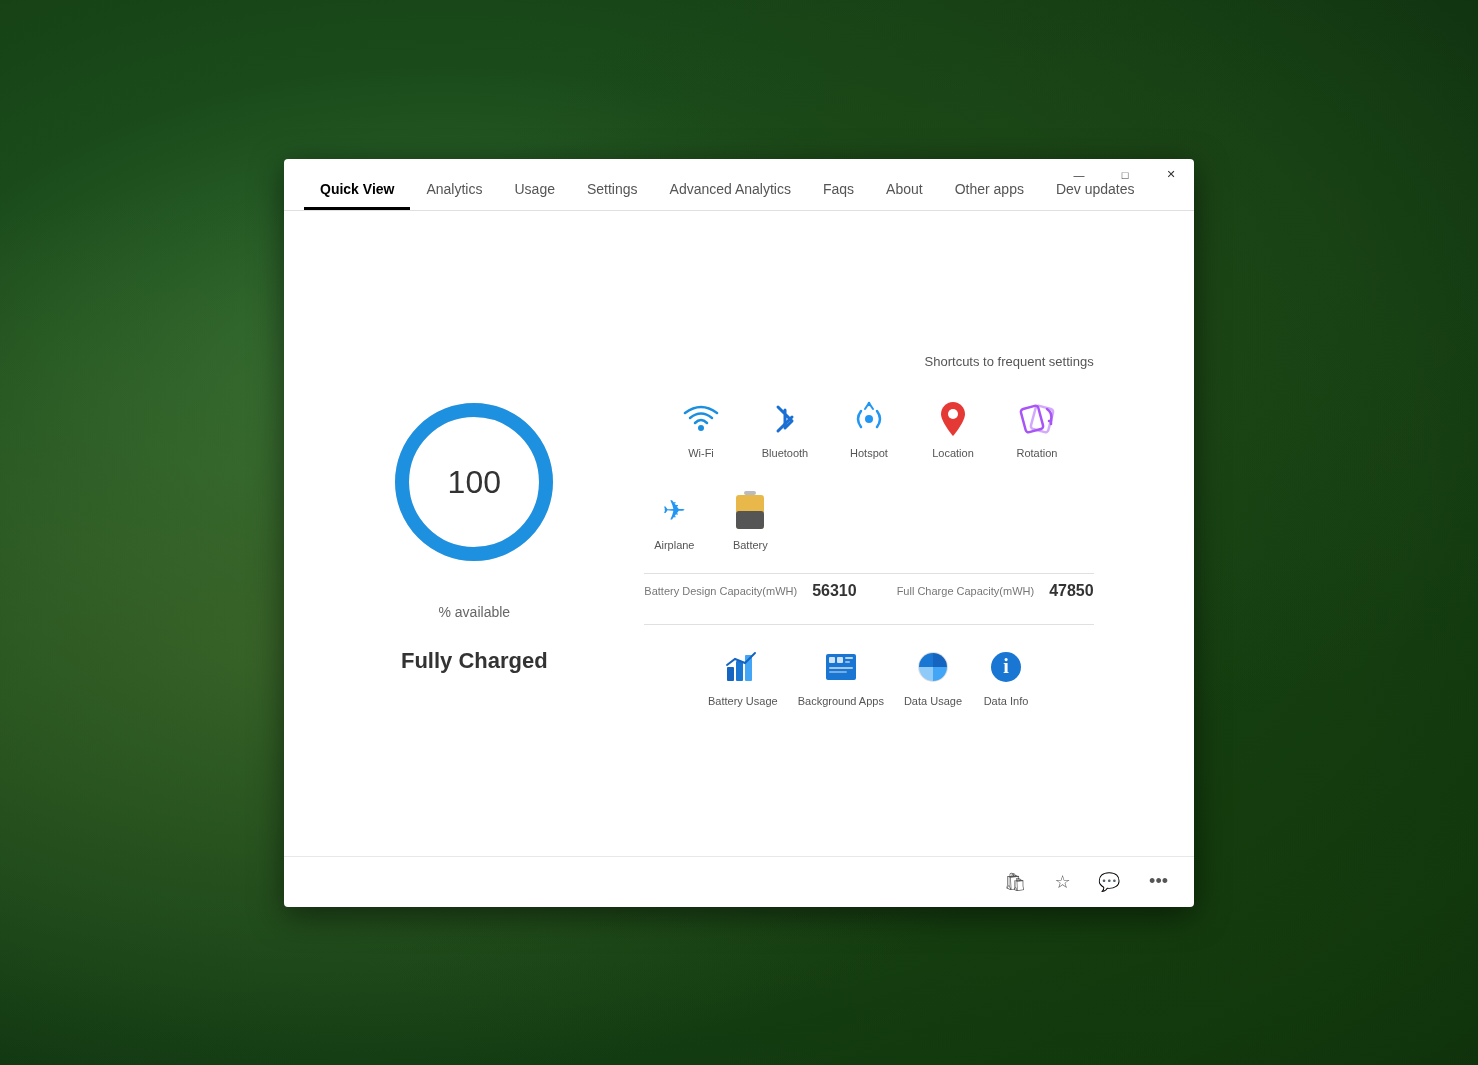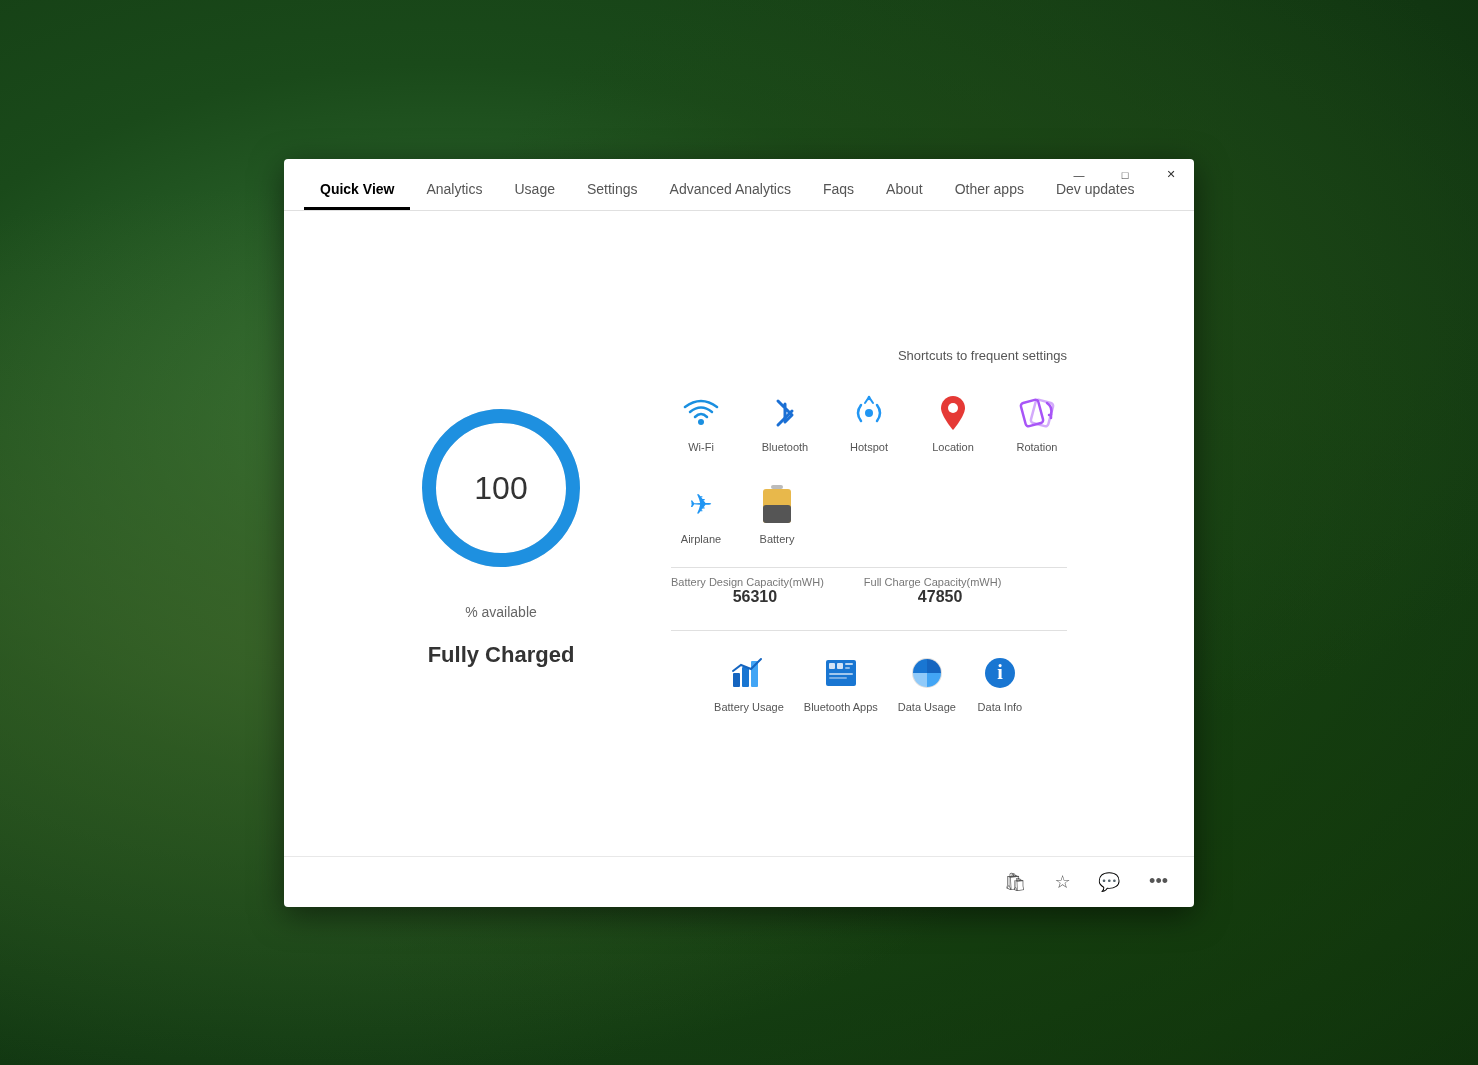--- a/index.html
+++ b/index.html
@@ -98,21 +98,21 @@
       justify-content: center;
       padding: 40px;
       gap: 80px;
     }
 
     
     .battery-ring-container {
       display: flex;
       flex-direction: column;
       align-items: center;
-      gap: 18px;
+      gap: 24px;
     }
 
     .ring-wrapper {
       position: relative;
       width: 180px;
       height: 180px;
     }
 
     .ring-wrapper svg {
       transform: rotate(-90deg);
@@ -217,21 +217,21 @@
     
     .capacity-row {
       display: flex;
       gap: 40px;
       padding: 8px 0;
       border-top: 1px solid #e0e0e0;
     }
 
     .capacity-item {
       display: flex;
-      flex-direction: column;
+      flex-direction: row;
       align-items: center;
     }
 
     .capacity-label {
       font-size: 11px;
       color: #777;
     }
 
     .capacity-value {
       font-size: 16px;
@@ -420,21 +420,21 @@
               <svg width="36" height="36" viewBox="0 0 36 36">
     <rect x="3" y="5" width="30" height="26" rx="2" fill="#1976D2"></rect>
     <rect x="6" y="8" width="6" height="6" rx="1" fill="white" opacity="0.8"></rect>
     <rect x="14" y="8" width="6" height="6" rx="1" fill="white" opacity="0.8"></rect>
     <rect x="22" y="8" width="8" height="2" rx="1" fill="white" opacity="0.7"></rect>
     <rect x="22" y="12" width="5" height="2" rx="1" fill="white" opacity="0.5"></rect>
     <rect x="6" y="18" width="24" height="2" rx="1" fill="white" opacity="0.6"></rect>
     <rect x="6" y="22" width="18" height="2" rx="1" fill="white" opacity="0.4"></rect>
   </svg>
             </div>
-            <span class="icon-label">Bluetooth Apps</span>
+            <span class="icon-label">Background Apps</span>
           </div>
           <div class="icon-item">
             <div class="icon-shape">
               <svg width="36" height="36" viewBox="0 0 36 36">
     <circle cx="18" cy="18" r="14" fill="none" stroke="#e0e0e0" stroke-width="2"></circle>
     <path d="M18 18 L18 4 A14 14 0 0 1 32 18 Z" fill="#1565C0"></path>
     <path d="M18 18 L32 18 A14 14 0 0 1 18 32 Z" fill="#42A5F5"></path>
     <path d="M18 18 L18 32 A14 14 0 0 1 4 18 Z" fill="#90CAF9"></path>
     <path d="M18 18 L4 18 A14 14 0 0 1 18 4 Z" fill="#1976D2"></path>
   </svg>

